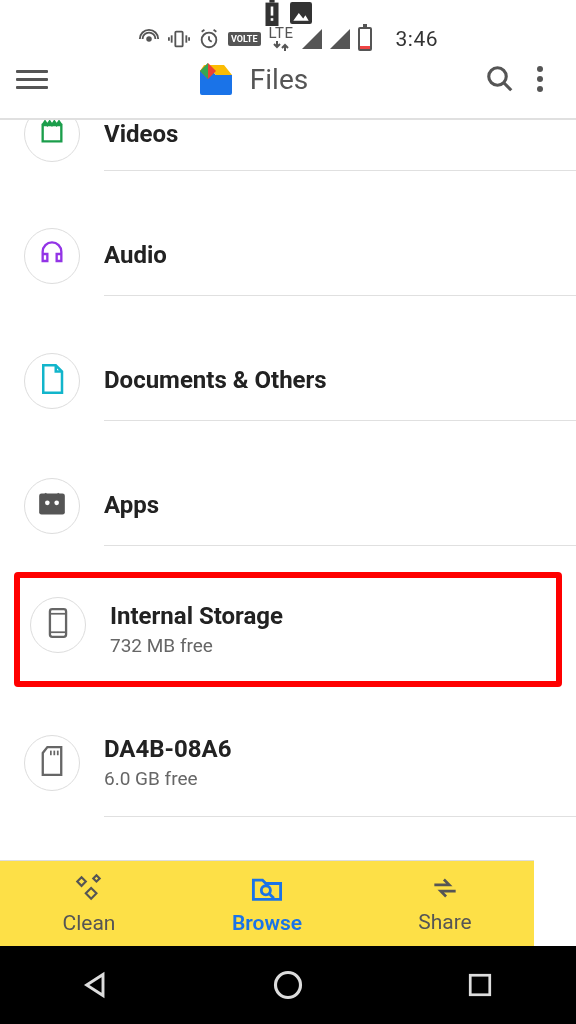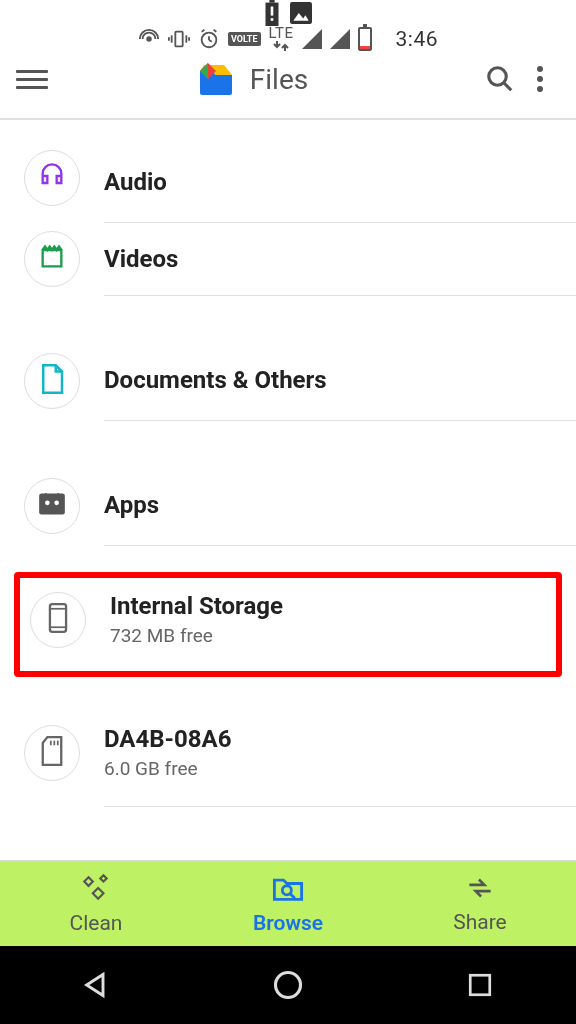--- a/index.html
+++ b/index.html
@@ -28,22 +28,22 @@
   .content { height: 740px; overflow: hidden; }
   .row { display:flex; align-items:center; padding: 22px 0 22px 24px; cursor:pointer; }
   .row .circle { width:56px; height:56px; border:1px solid #ddd; border-radius:50%; display:flex; align-items:center; justify-content:center; flex-shrink:0; }
   .row .txt { margin-left:24px; flex:1; border-bottom:1px solid #e0e0e0; padding-bottom:26px; margin-top:26px; padding-right:20px;}
   .row .label { font-size:24px; font-weight:700; color:#222; }
   .row .sub { font-size:19px; color:#666; margin-top:4px; font-weight:400;}
   .row:first-child .circle { margin-top:-10px;}
   .section-header { font-size:17px; letter-spacing:1px; color:#777; padding:26px 0 12px 24px; font-weight:500;}
   .highlight { border:6px solid #f00; border-radius:4px; margin:4px 14px 0 14px; }
   .highlight .row { padding-left:10px; padding-top:14px; padding-bottom:14px;}
-  .highlight .txt { border-bottom:none; padding-bottom:10px; margin-top:0;}
-  .bottombar { position:absolute; top:860px; left:0; width:576px; height:86px; background:#bef264; border-top:1px solid #ddd; display:flex; }
+  .highlight .txt { border-bottom:none; padding-bottom:10px; margin-top:10px;}
+  .bottombar { position:absolute; top:860px; left:0; width:534px; height:86px; background:#fde047; border-top:1px solid #ddd; display:flex; }
   .bottombar .tab { flex:1; display:flex; flex-direction:column; align-items:center; justify-content:center; gap:4px; cursor:pointer;}
   .bottombar .tab-label { font-size:21px; color:#555; }
   .bottombar .tab.active .tab-label { color:#1a73e8; font-weight:600; }
   .navbar { position:absolute; top:946px; left:0; width:576px; height:78px; background:#000; display:flex; align-items:center; justify-content:space-around; }
   .nav-btn { width:40px; height:40px; display:flex; align-items:center; justify-content:center; cursor:pointer;}
   .row.first { padding-top:0; }
   .row.first .circle { margin-top:-24px; }
   .row.first .txt { margin-top:0; padding-bottom:22px;}
   .after-highlight .txt { border-bottom:1px solid #e0e0e0; }
 </style>
@@ -141,40 +141,40 @@
       <div class="more-dots">
         <span></span>
         <span></span>
         <span></span>
       </div>
     </div>
 </div>
 
 <div class="content">
 
-  <div class="row">
-    <div class="circle">
-        <span><svg width="28" height="28" viewBox="0 0 24 24">
-            <path d="M4 14v-4a8 8 0 0 1 16 0v4M4 14v4h4v-6H4m16 2v4h-4v-6h4" fill="none" stroke="#9334e6" stroke-width="2"></path>
-          </svg></span>
-      </div>
-    <div class="txt">
-        <div class="label">Audio</div>
-      </div>
-  </div>
-
   <div class="row first">
     <div class="circle">
         <span><svg width="28" height="28" viewBox="0 0 24 24">
             <path d="M4 6h16v14H4z" fill="none" stroke="#1b9e4b" stroke-width="2"></path>
             <path d="M4 6l2-3 2 3 2-3 2 3 2-3 2 3 2-3 2 3" fill="none" stroke="#1b9e4b" stroke-width="2"></path>
           </svg></span>
       </div>
     <div class="txt">
         <div class="label">Videos</div>
+      </div>
+  </div>
+
+  <div class="row">
+    <div class="circle">
+        <span><svg width="28" height="28" viewBox="0 0 24 24">
+            <path d="M4 14v-4a8 8 0 0 1 16 0v4M4 14v4h4v-6H4m16 2v4h-4v-6h4" fill="none" stroke="#9334e6" stroke-width="2"></path>
+          </svg></span>
+      </div>
+    <div class="txt">
+        <div class="label">Audio</div>
       </div>
   </div>
 
   <div class="row">
     <div class="circle">
         <span><svg width="26" height="30" viewBox="0 0 20 24">
             <path d="M3 1h10l5 5v17H3z" fill="none" stroke="#12b5cb" stroke-width="2"></path>
             <path d="M13 1v5h5" fill="none" stroke="#12b5cb" stroke-width="2"></path>
           </svg></span>
       </div>

